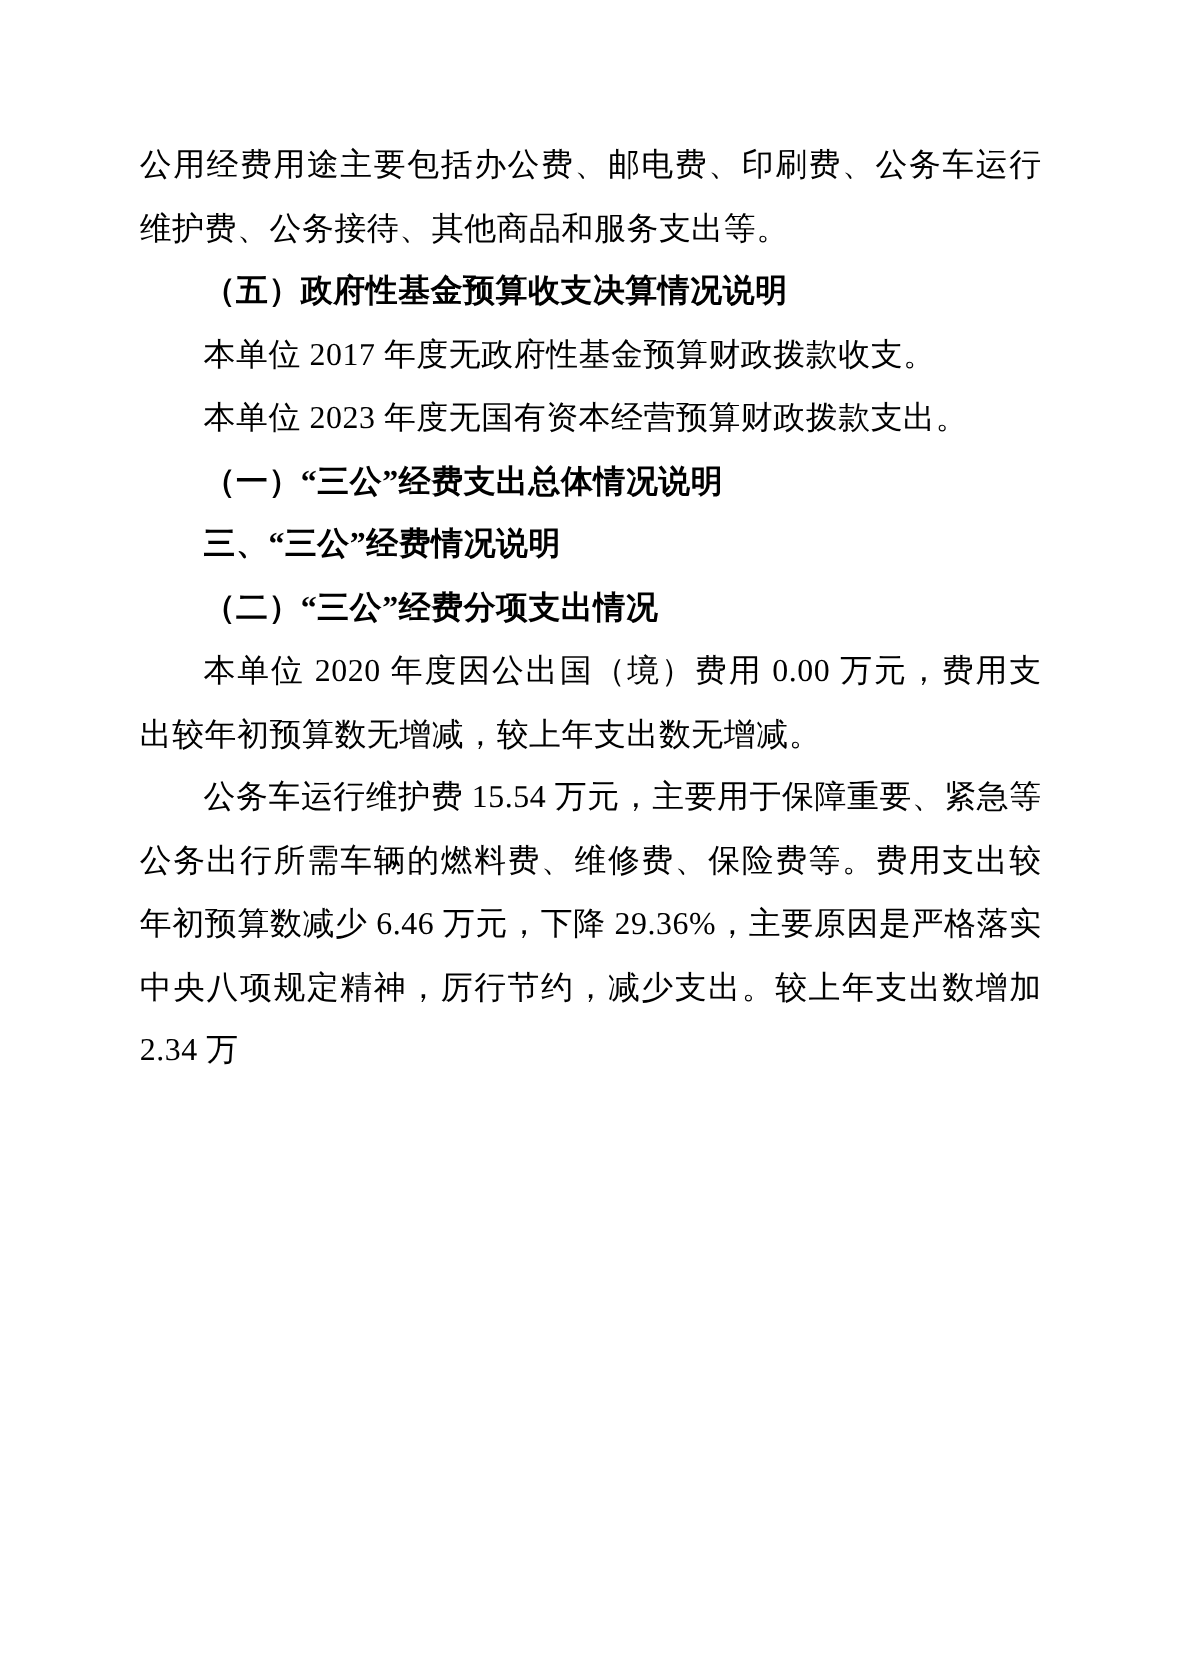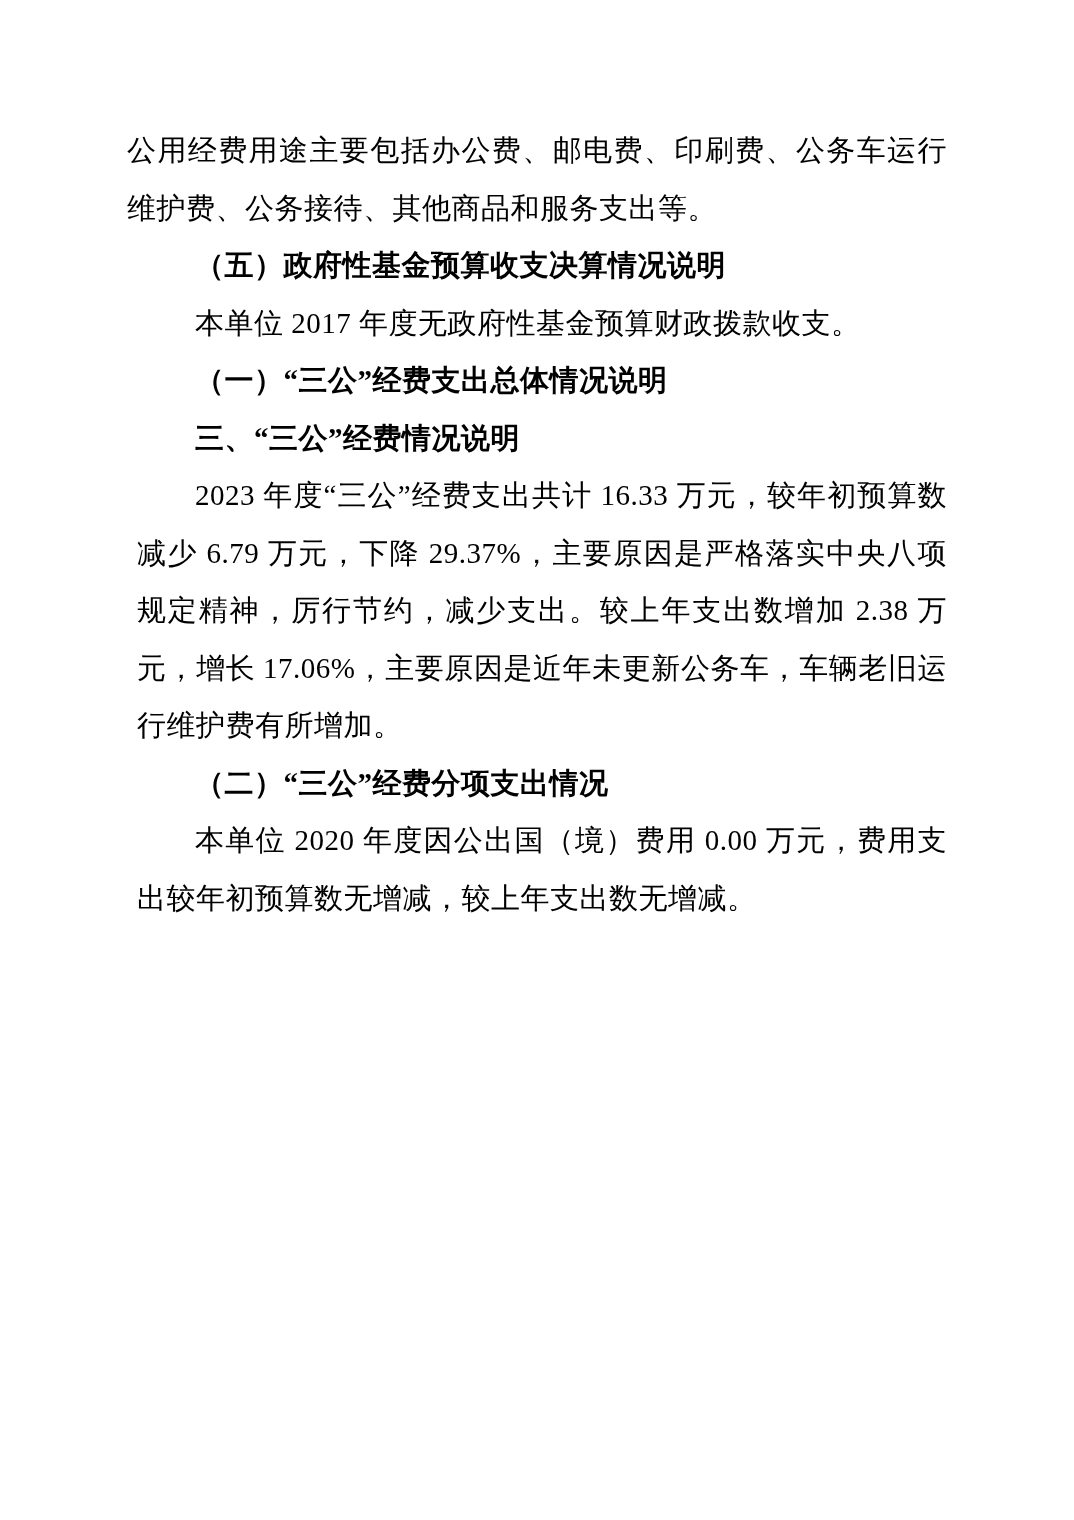--- a/index.html
+++ b/index.html
@@ -26,21 +26,20 @@
     margin: 0;
     padding: 0;
     font-size: 29px;
     line-height: 57.5px;
     text-align: justify;
     letter-spacing: 0.5px;
     color: #000000;
   }
   .content p.indent {
     text-indent: 2em;
-    margin-left: 10px;
   }
   .content p.heading {
     font-weight: bold;
   }
   .page-number {
     position: absolute;
     left: 0;
     width: 100%;
     top: 1408px;
     text-align: center;
@@ -50,20 +49,21 @@
   }
 </style>
 </head>
 <body>
 
 <div class="page">
   <div class="content">
       <p class="body">公用经费用途主要包括办公费、邮电费、印刷费、公务车运行维护费、公务接待、其他商品和服务支出等。</p>
       <p class="heading indent">（五）政府性基金预算收支决算情况说明</p>
       <p class="body indent">本单位 2017 年度无政府性基金预算财政拨款收支。</p>
+      <p class="body indent">本单位 2023 年度无国有资本经营预算财政拨款支出。</p>
       <p class="heading indent">（一）“三公”经费支出总体情况说明</p>
       <p class="heading indent">三、“三公”经费情况说明</p>
-      <p class="body indent">2023 年度“三公”经费支出共计 16.33 万元，较年初预算数减少 6.79 万元，下降 29.37%，主要原因是严格落实中央八项规定精神，厉行节约，减少支出。较上年支出数增加 2.38 万元，增长 17.06%，主要原因是近年未更新公务车，车辆老旧运行维护费有所增加。</p>
       <p class="heading indent">（二）“三公”经费分项支出情况</p>
       <p class="body indent">本单位 2020 年度因公出国（境）费用 0.00 万元，费用支出较年初预算数无增减，较上年支出数无增减。</p>
+      <p class="body indent">公务车运行维护费 15.54 万元，主要用于保障重要、紧急等公务出行所需车辆的燃料费、维修费、保险费等。费用支出较年初预算数减少 6.46 万元，下降 29.36%，主要原因是严格落实中央八项规定精神，厉行节约，减少支出。较上年支出数增加 2.34 万</p>
     </div>
   <div class="page-number">5</div>
 </div>
 
 </body></html>

